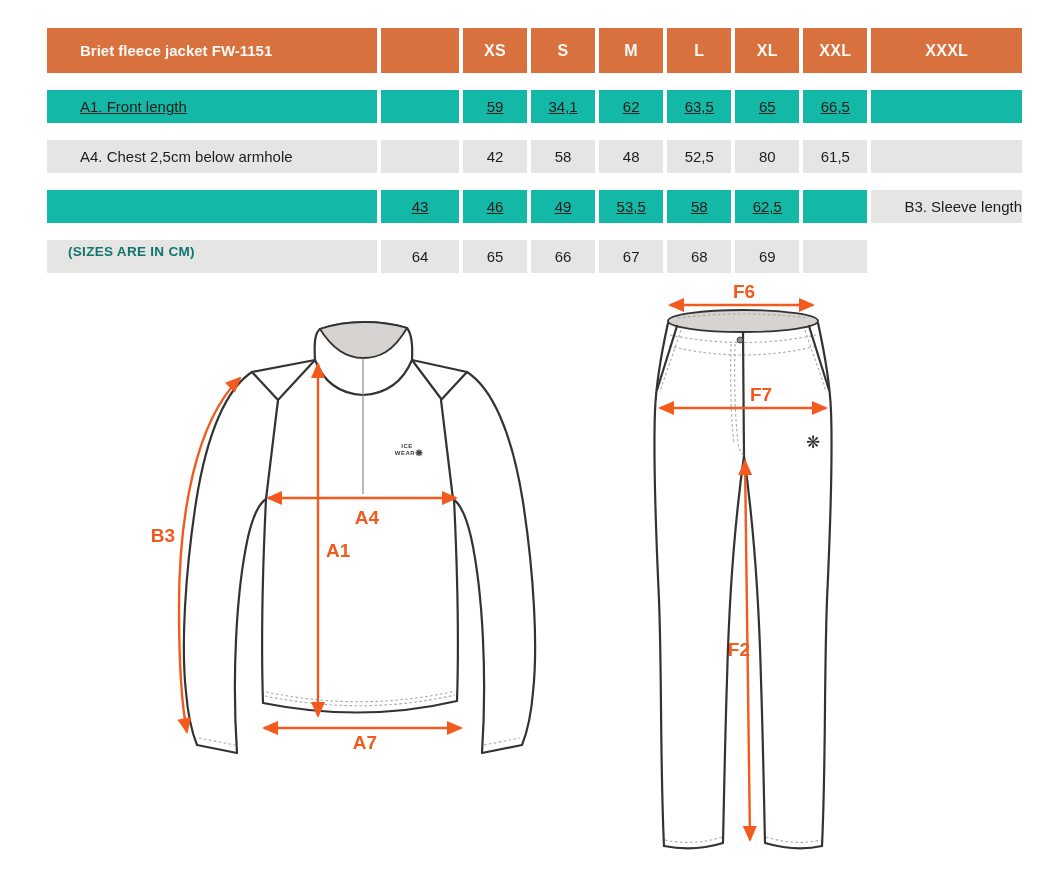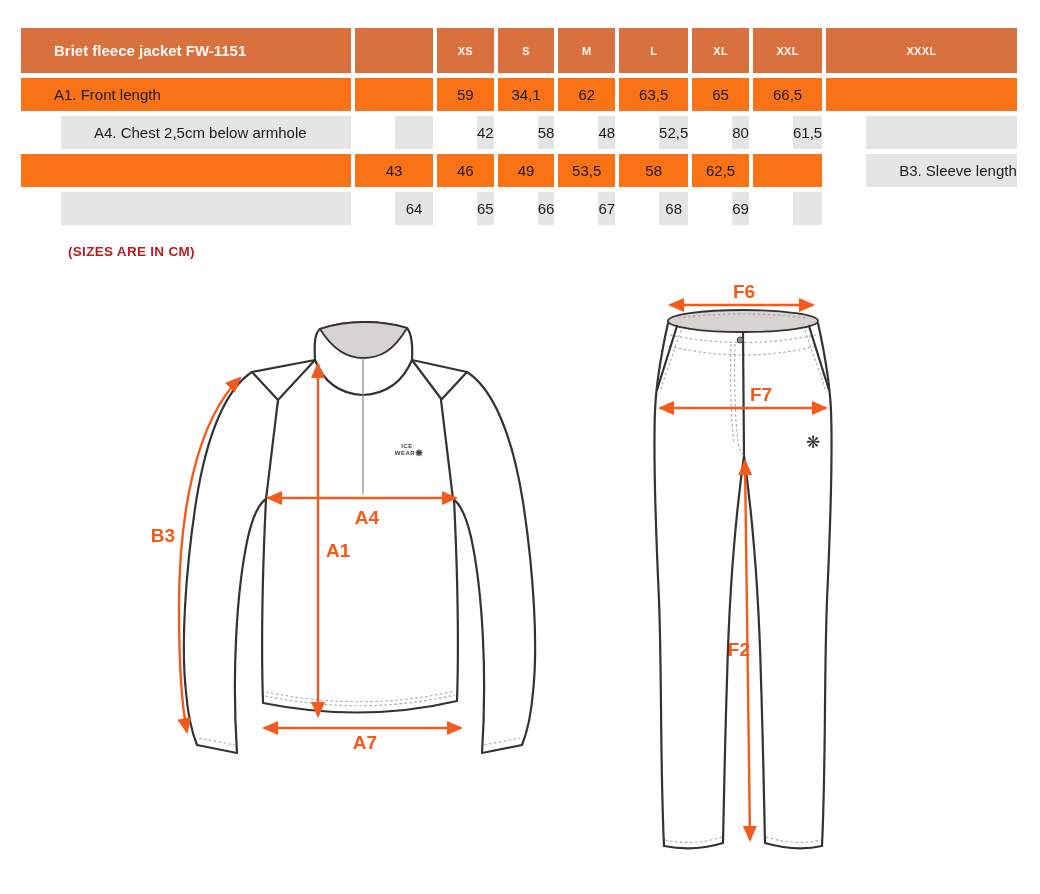--- a/index.html
+++ b/index.html
@@ -1,33 +1,33 @@
 <!DOCTYPE html>
 <html><head>
 <meta charset="utf-8">
 <style>
   html,body{margin:0;padding:0;background:#ffffff;}
   .stage{position:relative;width:1040px;height:894px;background:#ffffff;overflow:hidden;
          font-family:"Liberation Sans", sans-serif;}
 
   
-  .size-table{position:absolute;left:21px;top:28px;width:975px;
+  .size-table{position:absolute;left:47px;top:28px;width:975px;
     display:grid;grid-template-columns:330px 78px repeat(7,1fr);
-    grid-template-rows:45px repeat(4,33px);gap:5px 4px;}
+    grid-template-rows:45px repeat(4,33px);gap:17px 4px;}
   .c{display:flex;align-items:center;justify-content:center;
      font-size:15px;color:#1d1d1b;white-space:nowrap;}
   .c.left{justify-content:flex-start;padding-left:33px;}
   .h{background:#d8713e;color:#fdf8f4;font-weight:bold;}
-  .h.sz{font-size:11px;letter-spacing:.3px;}
-  .rd{background:#f97316;}
-  .rl{background:#e5e5e3;margin-left:40px;}
+  .h.sz{font-size:16px;letter-spacing:.3px;}
+  .rd{background:#14b8a6;text-decoration:underline;}
+  .rl{background:#e5e5e3;}
 
   
   .note{position:absolute;left:68px;top:244px;font-size:13.5px;font-weight:bold;
-        color:#b91c1c;letter-spacing:.3px;}
+        color:#0f766e;letter-spacing:.3px;}
 
   
   .jacket-svg{position:absolute;left:135px;top:292px;}
   .pants-svg{position:absolute;left:648px;top:280px;}
   .outline{stroke:#333331;stroke-width:2.2;fill:#ffffff;stroke-linejoin:round;stroke-linecap:round;}
   .line{stroke:#333331;stroke-width:2.2;fill:none;stroke-linejoin:round;stroke-linecap:round;}
   .thin{stroke:#8a8a88;stroke-width:1.2;fill:none;}
   .stitch{stroke:#a9a9a7;stroke-width:1.1;fill:none;stroke-dasharray:2.6 2.4;}
   .shade{fill:#d6d3d0;stroke:#333331;stroke-width:1.8;}
   .meas{stroke:#f25a1e;stroke-width:2.4;fill:none;}

